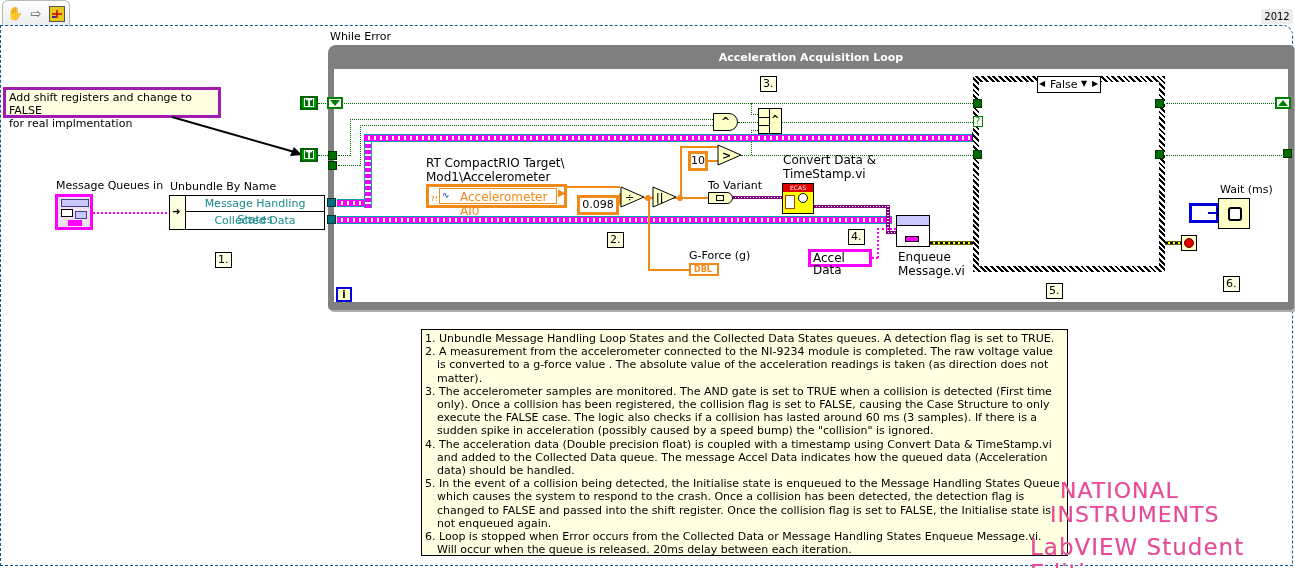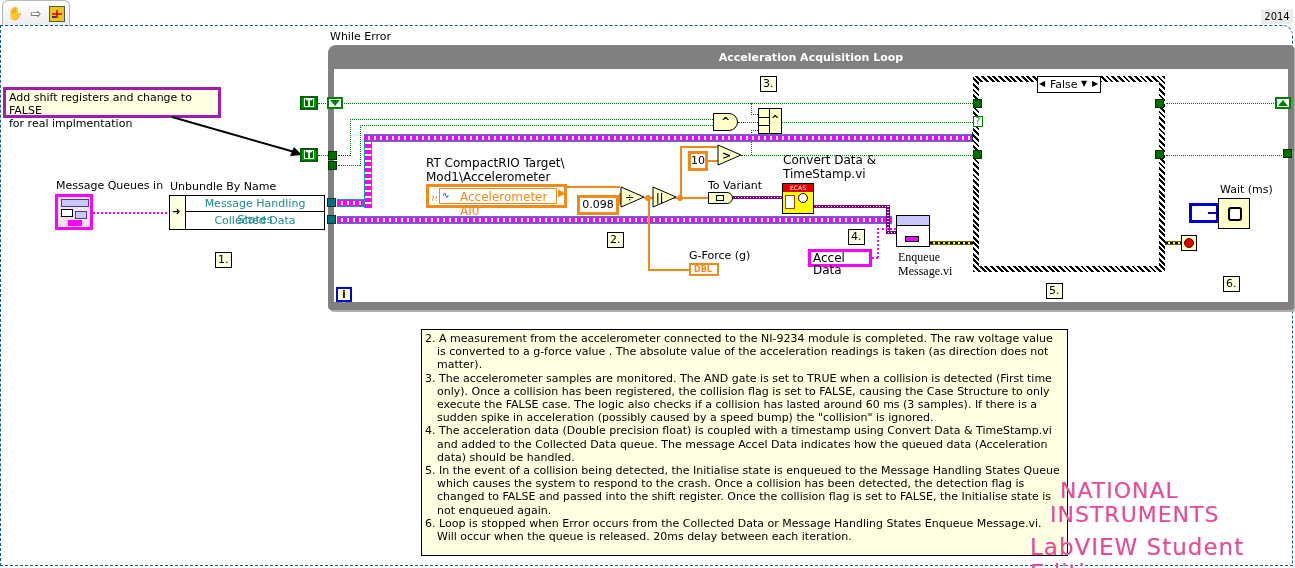--- a/index.html
+++ b/index.html
@@ -57,21 +57,21 @@
   <span class="tb-icon" style="left:4px;">✋</span>
   <span class="tb-icon" style="left:25px;">⇨</span>
   <span class="tb-icon" style="left:46px; background:#e8c81a; border:1px solid #555;">
     <svg width="14" height="14" viewBox="0 0 14 14">
         <rect x="0" y="0" width="14" height="14" fill="#e8c81a"></rect>
         <path d="M2 7h10M7 3v8" stroke="#c00" stroke-width="1.5"></path>
         <path d="M2 10h4" stroke="#00c" stroke-width="1.5"></path>
       </svg>
   </span>
 </div>
-<div class="version">2014</div>
+<div class="version">2012</div>
 
 <div class="frame"></div>
 
 <div class="comment" style="left:3px; top:87px; width:218px; height:31px; white-space:pre-line;">Add shift registers and change to FALSE
 for real implmentation</div>
 <svg class="abs" style="left:170px; top:115px;" width="135" height="45">
   <line x1="2" y1="2" x2="128" y2="38" stroke="#000" stroke-width="2"></line>
   <polygon points="132,40 120,41 124,32" fill="#000"></polygon>
 </svg>
 
@@ -231,21 +231,21 @@
 <div class="abs" style="left:808px; top:249px; width:64px; height:18px; border:3px solid #ff00ff; background:#fff; font-size:12px; line-height:12px; padding-left:2px;">Accel Data</div>
 <div class="wire w-pink-v" style="left:877px; top:228px; height:30px;"></div>
 <div class="wire w-pink-h" style="left:872px; top:257px; width:6px;"></div>
 <div class="wire w-pink-h" style="left:877px; top:228px; width:19px;"></div>
 <div class="step-label" style="left:848px; top:229px;">4.</div>
 
 <div class="abs" style="left:896px; top:215px; width:34px; height:32px; border:1px solid #000; background:#fff;">
   <div class="abs" style="left:0; top:0; width:32px; height:10px; background:#c8c8ff; border-bottom:1px solid #000;"></div>
   <div class="abs" style="left:8px; top:20px; width:14px; height:6px; background:#ff00ff; border:1px solid #000;"></div>
 </div>
-<div class="lbl" style="left:898px; top:250px; white-space:pre-line; font-size:12px; line-height:14px;font-family:Liberation Serif, serif;">Enqueue
+<div class="lbl" style="left:898px; top:250px; white-space:pre-line; font-size:12px; line-height:14px;">Enqueue
 Message.vi</div>
 
 <div class="wire w-error-h" style="left:930px; top:241px; width:253px;"></div>
 <div class="term-olive" style="left:973px; top:238px;"></div>
 <div class="term-olive" style="left:1155px; top:238px;"></div>
 <div class="abs" style="left:1181px; top:235px; width:16px; height:16px; background:#ffffc8; border:1px solid #000;">
   <div class="abs" style="left:2px; top:2px; width:10px; height:10px; border-radius:5px; background:#e00000; border:1px solid #600;"></div>
 </div>
 
 <div class="case-struct"></div>
@@ -264,20 +264,21 @@
 
 <div class="lbl" style="left:1220px; top:183px;">Wait (ms)</div>
 <div class="abs" style="left:1218px; top:198px; width:32px; height:31px; background:#ffffc8; border:1px solid #000;">
   <div class="abs" style="left:9px; top:8px; width:14px; height:14px; border-radius:3px; background:#fff; border:2px solid #000;"></div>
 </div>
 <div class="step-label" style="left:1223px; top:276px;">6.</div>
 
 <div class="abs" style="left:336px; top:287px; width:16px; height:15px; border:2px solid #0000dd; background:#ffffc8; font-size:10px; font-weight:bold; text-align:center; line-height:11px; color:#000;">i</div>
 
 <div class="notes">
+  <div class="note">1. Unbundle Message Handling Loop States and the Collected Data States queues. A detection flag is set to TRUE.</div>
   <div class="note">2. A measurement from the accelerometer connected to the NI-9234 module is completed. The raw voltage value is converted to a g-force value . The absolute value of the acceleration readings is taken (as direction does not matter).</div>
   <div class="note">3. The accelerometer samples are monitored. The AND gate is set to TRUE when a collision is detected (First time only). Once a collision has been registered, the collision flag is set to FALSE, causing the Case Structure to only execute the FALSE case. The logic also checks if a collision has lasted around 60 ms (3 samples). If  there is a sudden spike in acceleration (possibly caused by a speed bump) the "collision" is ignored.</div>
   <div class="note">4. The acceleration data (Double precision float) is coupled with a timestamp using Convert Data &amp; TimeStamp.vi and added to the Collected Data queue. The message Accel Data indicates how the queued data (Acceleration data) should be handled.</div>
   <div class="note">5. In the event of a collision being detected, the Initialise state is enqueued to the Message Handling States Queue which causes the system to respond to the crash. Once a collision has been detected, the detection flag is changed to FALSE and passed into the shift register. Once the collision flag is set to FALSE, the Initialise state is not enqueued again.</div>
   <div class="note">6. Loop is stopped when Error occurs from the Collected Data or Message Handling States Enqueue Message.vi. Will occur when the queue is released. 20ms delay between each iteration.</div>
 </div>
 
 <div class="watermark" style="left:1060px; top:478px; font-size:22px;">NATIONAL</div>
 <div class="watermark" style="left:1050px; top:502px; font-size:22px;">INSTRUMENTS</div>
 <div class="watermark" style="left:1030px; top:534px; font-size:23px;">LabVIEW Student Edition</div>

